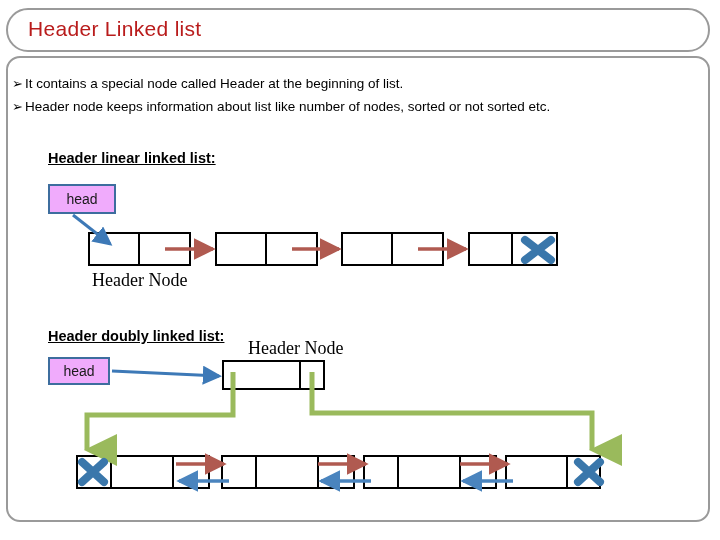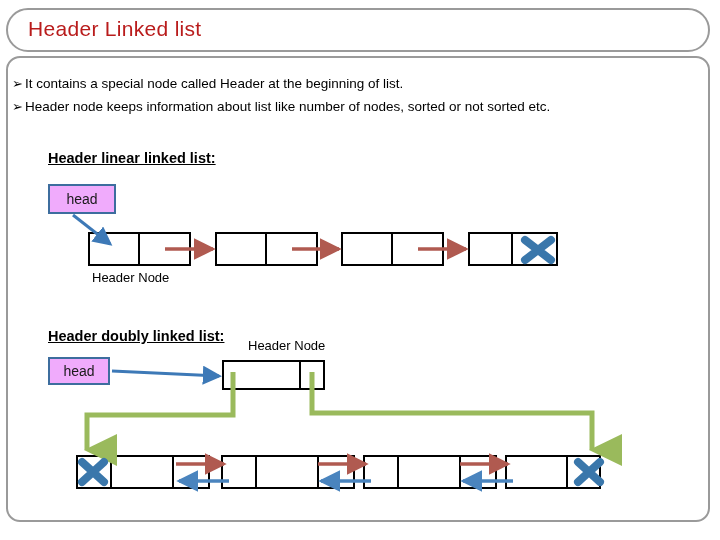--- a/index.html
+++ b/index.html
@@ -94,24 +94,24 @@
     position: absolute;
     font-size: 14.5px;
     font-weight: bold;
     color: #000000;
     text-decoration: underline;
     white-space: nowrap;
     font-family: "Liberation Sans", sans-serif;
   }
   .plain-label {
     position: absolute;
-    font-size: 13px;
-    color: #000000;
-    white-space: nowrap;
-    font-family: Liberation Sans, sans-serif;
+    font-size: 18px;
+    color: #000000;
+    white-space: nowrap;
+    font-family: Liberation Serif, serif;
   }
 
   
   .head-box {
     position: absolute;
     border: 2px solid #3d6d9e;
     background: #f0abfc;
     box-sizing: border-box;
     display: flex;
     align-items: center;

